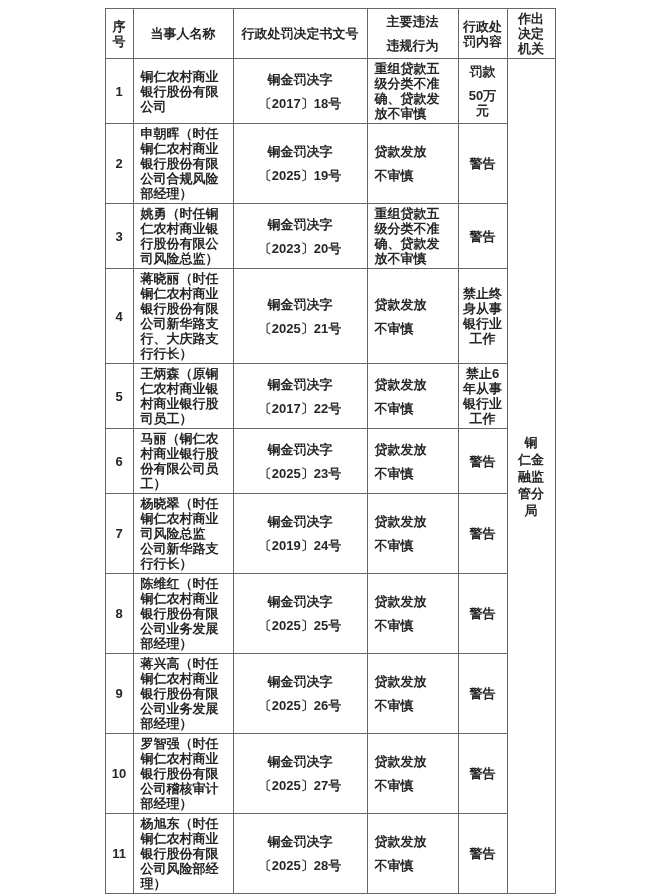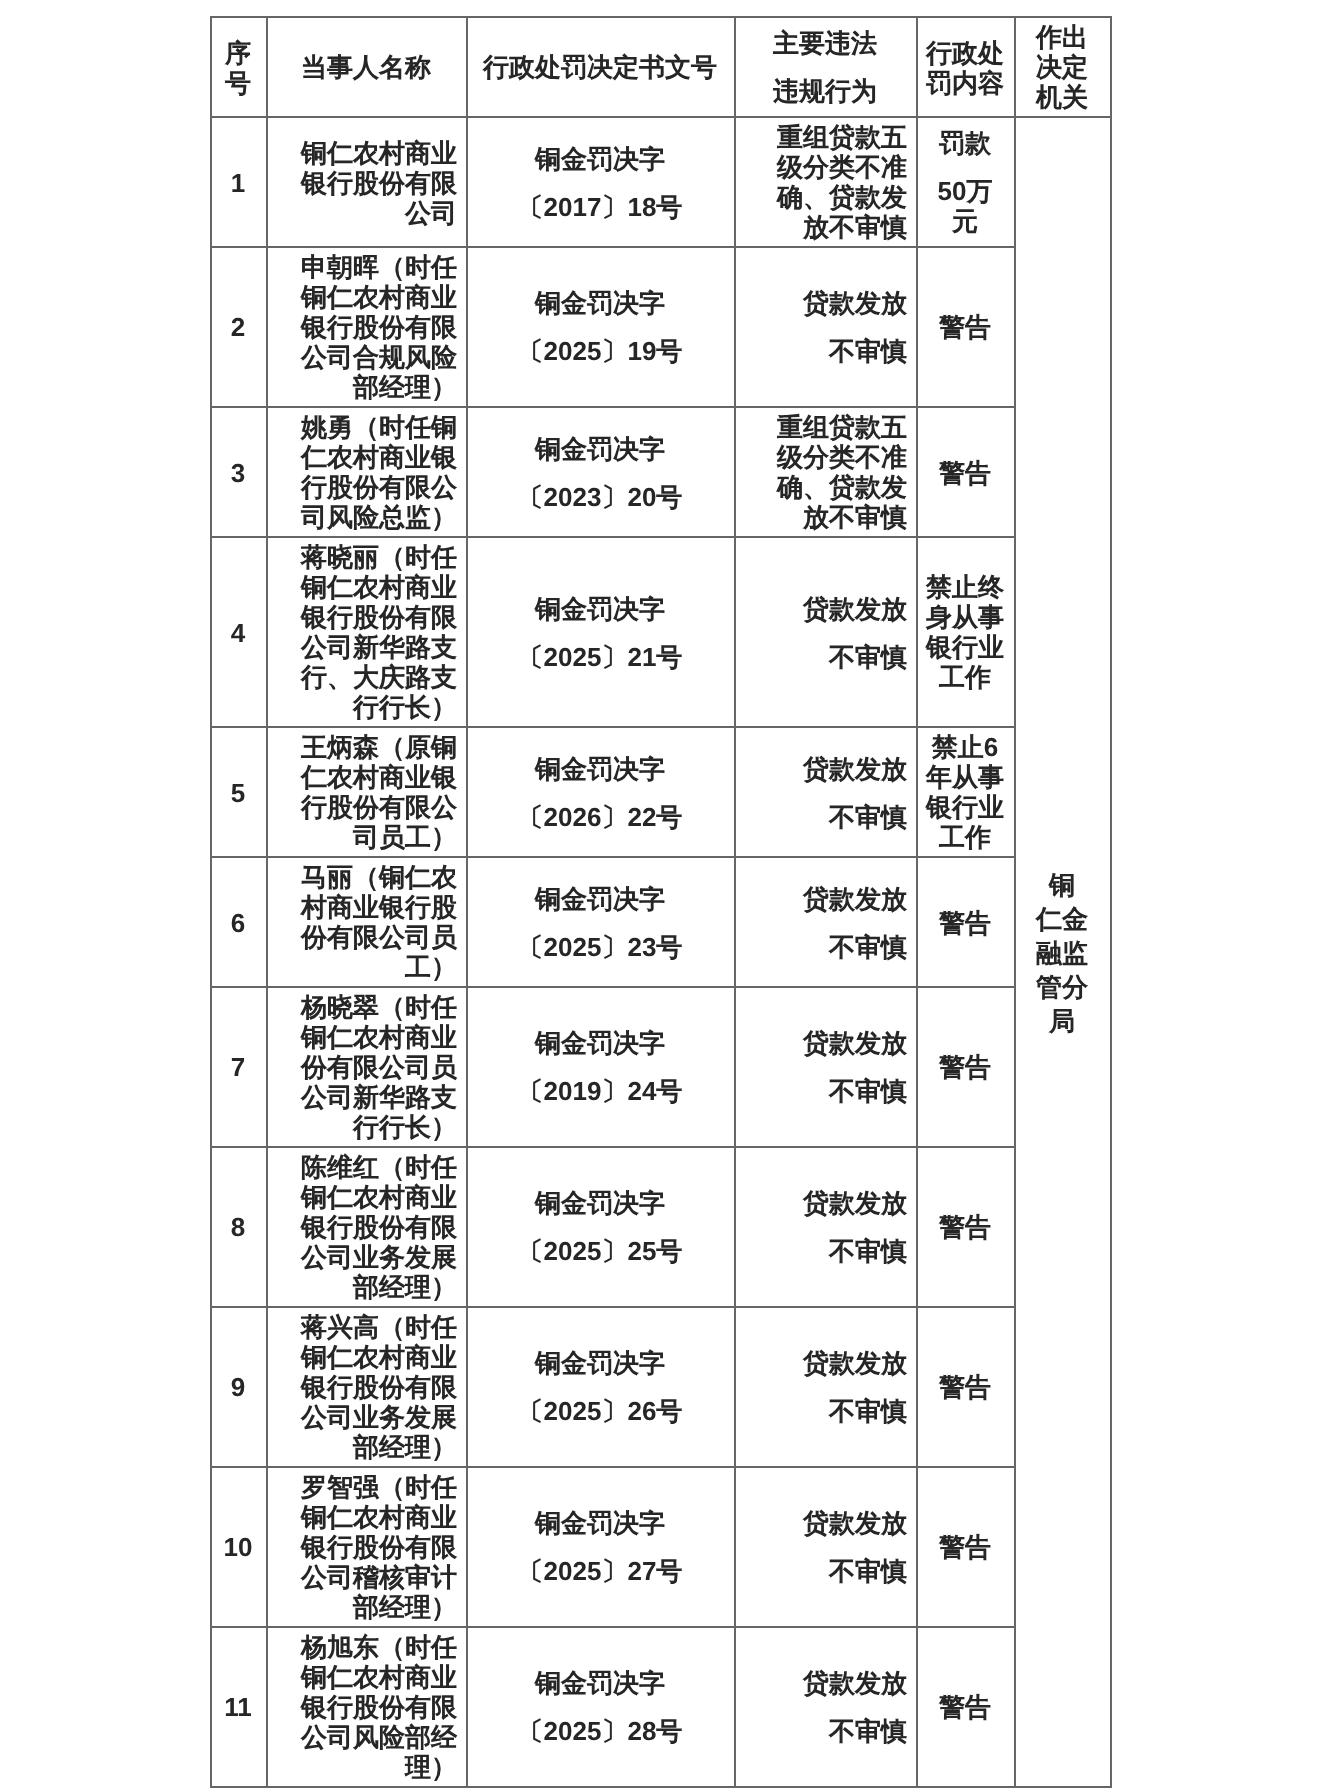--- a/index.html
+++ b/index.html
@@ -38,21 +38,21 @@
     font-size: 13px;
     font-weight: bold;
     line-height: 15px;
     vertical-align: middle;
     padding: 2px 2px;
     overflow: hidden;
   }
   th { text-align: center; }
   td.center { text-align: center; }
   td.left {
-    text-align: right;
+    text-align: left;
     padding-left: 7px;
     padding-right: 4px;
   }
   .para { white-space: pre-line; }
   .para + .para { margin-top: 9px; }
   td.authority { line-height: 17px; }
 </style>
 </head>
 <body>
 
@@ -200,26 +200,26 @@
 工作</div>
           </td>
         </tr>
         <tr>
           <td class="center">
             <div class="para">5</div>
           </td>
           <td class="left">
             <div class="para">王炳森（原铜
 仁农村商业银
-行股份有限公
+村商业银行股
 司员工）</div>
           </td>
           <td class="center">
             <div class="para">铜金罚决字</div>
-            <div class="para">〔2026〕22号</div>
+            <div class="para">〔2017〕22号</div>
           </td>
           <td class="left">
             <div class="para">贷款发放</div>
             <div class="para">不审慎</div>
           </td>
           <td class="center">
             <div class="para">禁止6
 年从事
 银行业
 工作</div>
@@ -247,21 +247,21 @@
             <div class="para">警告</div>
           </td>
         </tr>
         <tr>
           <td class="center">
             <div class="para">7</div>
           </td>
           <td class="left">
             <div class="para">杨晓翠（时任
 铜仁农村商业
-份有限公司员
+司风险总监
 公司新华路支
 行行长）</div>
           </td>
           <td class="center">
             <div class="para">铜金罚决字</div>
             <div class="para">〔2019〕24号</div>
           </td>
           <td class="left">
             <div class="para">贷款发放</div>
             <div class="para">不审慎</div>

